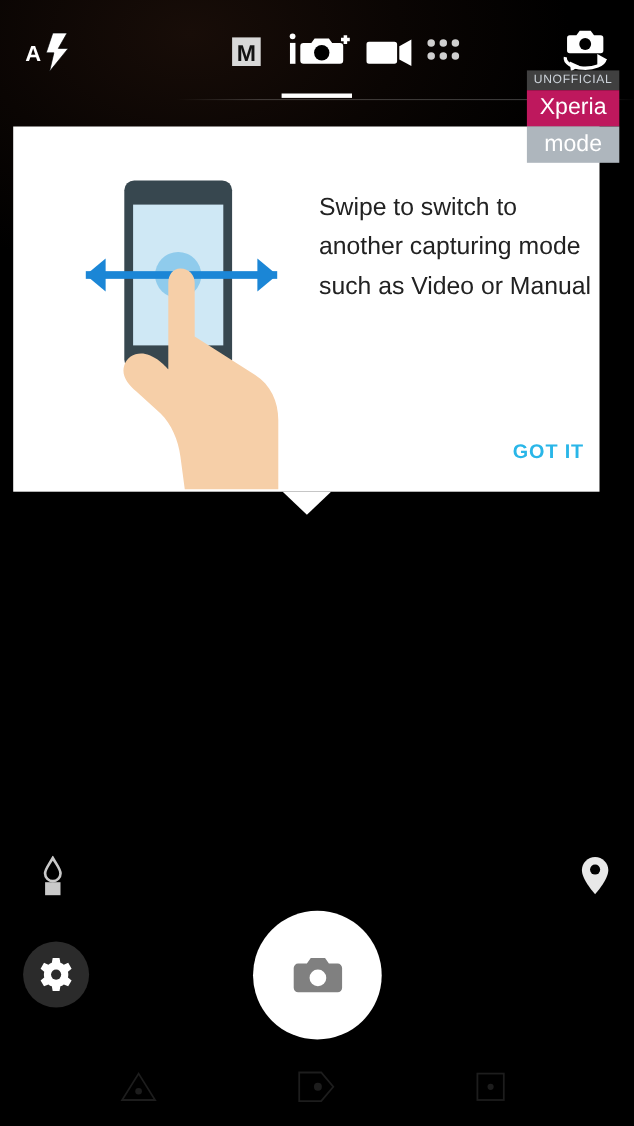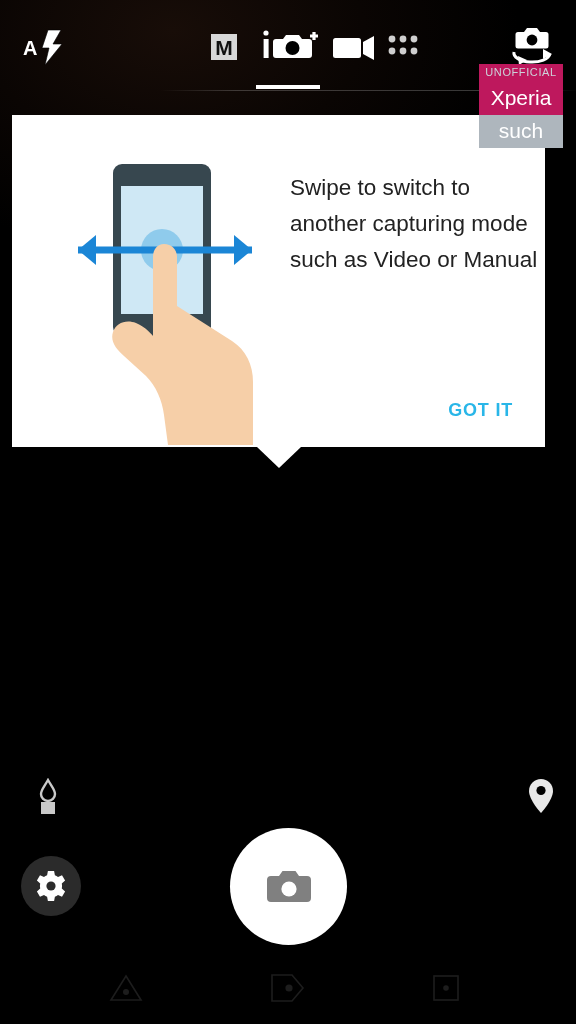--- a/index.html
+++ b/index.html
@@ -68,21 +68,21 @@
   
   #watermark {
     position: absolute;
     right: 13px; top: 64px;
     z-index: 40;
     width: 84px;
     text-align: center;
     line-height: 1;
   }
   #wm-unofficial {
-    background: #be185d;
+    background: #404040;
     color: #cdd3da;
     font-size: 11px;
     letter-spacing: 0.6px;
     padding: 3px 0 4px 0;
   }
   #wm-xperia {
     background: #be185d;
     color: #ffffff;
     font-size: 21px;
     padding: 5px 0 7px 0;
@@ -122,21 +122,21 @@
   #coach-text {
     position: absolute;
     left: 278px; top: 55px;
     width: 255px;
     color: #222222;
     font-size: 22.5px;
     line-height: 36px;
   }
   #gotit-btn {
     position: absolute;
-    right: 20px; bottom: 18px;
+    right: 2px; bottom: 18px;
     color: #29b6e8;
     font-size: 18px;
     font-weight: bold;
     letter-spacing: 0.8px;
     padding: 8px 12px;
     cursor: pointer;
   }
 
   
   #lowlight-icon {
@@ -263,21 +263,21 @@
         <path d="M9 28 A18 9 0 0 0 45 30" fill="none" stroke="#ffffff" stroke-width="3"></path>
         <path d="M38 25 L47 30 L38 35 Z" fill="#ffffff"></path>
         <path d="M13 32 L22 36 L14 41 Z" fill="#ffffff"></path>
       </svg>
     </div>
   </div>
 
   <div id="watermark">
     <div id="wm-unofficial">UNOFFICIAL</div>
     <div id="wm-xperia">Xperia</div>
-    <div id="wm-blog">such</div>
+    <div id="wm-blog">mode</div>
   </div>
 
   <div id="coachmark">
 
     <div id="coachmark-arrow"></div>
 
     <div id="illustration">
       <svg width="210" height="285" viewBox="0 0 210 285">
 
         <rect x="53" y="4" width="98" height="172" rx="9" fill="#37474f"></rect>

